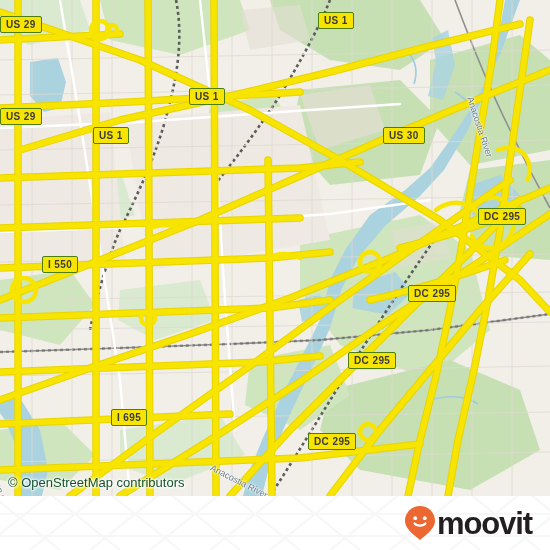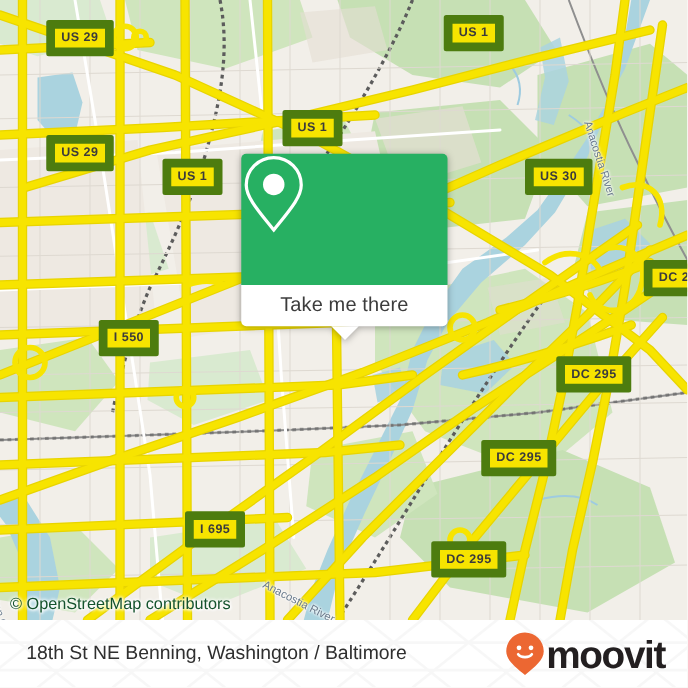--- a/index.html
+++ b/index.html
@@ -17,33 +17,32 @@
     position:absolute;left:0;top:0;width:550px;height:496px;
     overflow:hidden;
     background:#f2efe9;
   }
   #map svg{position:absolute;left:0;top:0;}
 
   
   .shield{
     position:absolute;
     background:#f7e400;
-    border:7px solid #4d7c0f;
+    border:1px solid #4d7c0f;
     border-radius:2px;
     color:#3b3b3b;
     font-family:"Liberation Sans", sans-serif;
     font-size:10px;
     font-weight:bold;
     letter-spacing:.4px;
     line-height:13px;
     padding:1px 5px 1px 5px;
     white-space:nowrap;
     text-align:center;
     box-sizing:border-box;
-    margin-left:37px;
   }
 
   
   .waterlabel{
     position:absolute;
     color:#6a7b8c;
     font-family:"Liberation Sans", sans-serif;
     font-size:9px;
     font-weight:normal;
     white-space:nowrap;
@@ -335,32 +334,20 @@
     <div class="shield" style="left:308px;top:433px;">DC 295</div>
     <div class="shield" style="left:42px;top:256px;">I 550</div>
     <div class="shield" style="left:111px;top:409px;text-align:right;">I 695</div>
 
     <div class="waterlabel" style="left:470px;top:92px;transform:rotate(72deg);transform-origin:0 50%;">Anacostia River</div>
     <div class="waterlabel" style="left:211px;top:462px;transform:rotate(27deg);transform-origin:0 50%;">Anacostia River</div>
     <div class="waterlabel" style="left:-14px;top:443px;transform:rotate(72deg);transform-origin:0 50%;">Washington Chan</div>
 
     <div id="attribution">© OpenStreetMap contributors</div>
 
-    <div id="callout">
-      <div id="callout-green">
-        <svg width="52" height="64" viewBox="0 0 52 64">
-          <path d="M26 3 C13.8 3 4 12.8 4 25 C4 35 14 46 26 61 C38 46 48 35 48 25 C48 12.8 38.2 3 26 3 Z" fill="none" stroke="#ffffff" stroke-width="2.6"></path>
-          <circle cx="26" cy="24.5" r="8.6" fill="#ffffff"></circle>
-        </svg>
-      </div>
-      <div id="callout-white">
-        <span id="callout-label">Take me there</span>
-        <span class="tail"></span>
-      </div>
-    </div>
   </div>
 
   <div id="bottombar">
     <svg class="watermark" width="550" height="54" viewBox="0 0 550 54">
       <g stroke="#f1f1f1" stroke-width="2.2" fill="none">
         <path d="M-20,54 L60,-10"></path>
           <path d="M30,54 L110,-10"></path>
         <path d="M90,54 L170,-10"></path>
           <path d="M150,54 L230,-10"></path>
         <path d="M210,54 L290,-10"></path>
@@ -377,21 +364,20 @@
           <path d="M280,-10 L360,54"></path>
         <path d="M340,-10 L420,54"></path>
           <path d="M400,-10 L480,54"></path>
         <path d="M460,-10 L540,54"></path>
           <path d="M520,-10 L600,54"></path>
         <path d="M0,18 L550,18"></path>
           <path d="M0,40 L550,40"></path>
       </g>
     </svg>
 
-    <div id="addr">18th St NE Benning, Washington / Baltimore</div>
 
     <div id="brand">
       <svg width="32" height="36" viewBox="0 0 32 36">
         <path d="M16 1 C7.7 1 1 7.7 1 16 C1 23 8 28.4 16 35 C24 28.4 31 23 31 16 C31 7.7 24.3 1 16 1 Z" fill="#ec6732"></path>
         <circle cx="11.2" cy="13.2" r="1.9" fill="#ffffff"></circle>
         <circle cx="20.8" cy="13.2" r="1.9" fill="#ffffff"></circle>
         <path d="M10.5 18.4 C12.6 21.4 19.4 21.4 21.5 18.4" fill="none" stroke="#ffffff" stroke-width="2.1" stroke-linecap="round"></path>
       </svg>
       <span id="brand-name">moovit</span>
     </div>

